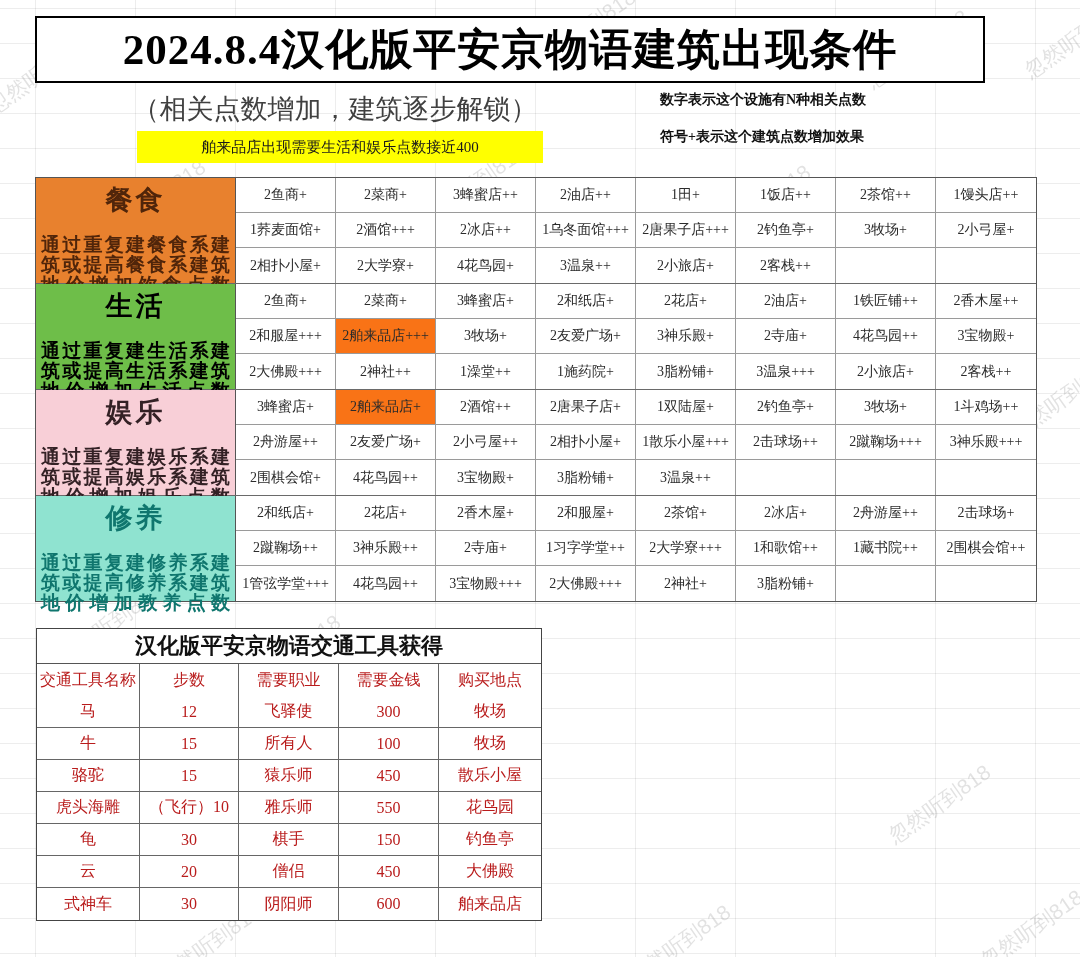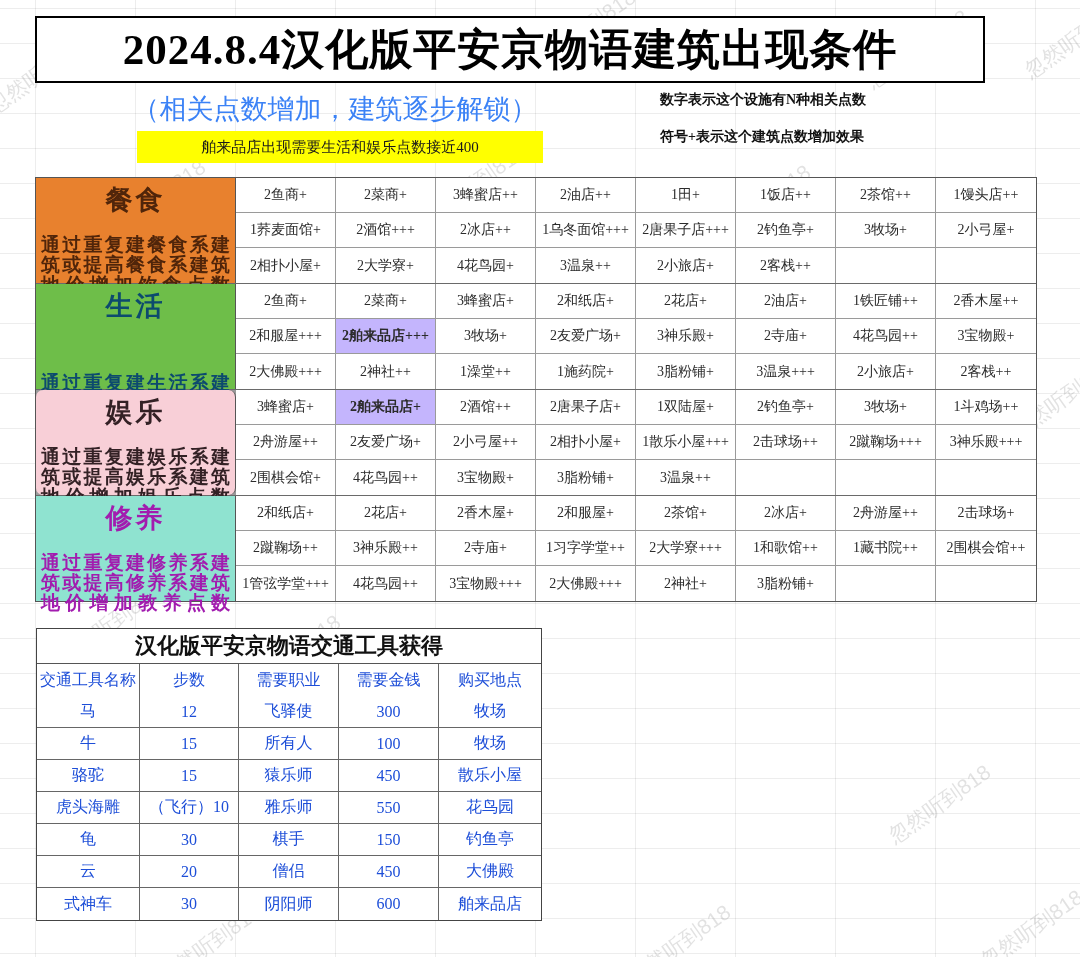--- a/index.html
+++ b/index.html
@@ -27,21 +27,21 @@
   }
   .title-box {
     position:absolute; left:35px; top:16px; width:950px; height:67px;
     border:2px solid #000; background:#fff;
     display:flex; align-items:center; justify-content:center;
     font-size:43px; font-weight:bold; color:#000; letter-spacing:1px;
   }
   .subtitle {
     position:absolute; left:100px; top:86px; width:470px; height:46px;
     display:flex; align-items:center; justify-content:center;
-    font-size:27px; color:#3b82f6;
+    font-size:27px; color:#404040;
   }
   .notes { position:absolute; left:660px; top:81px; width:300px; }
   .note-line {
     height:37px; display:flex; align-items:center;
     font-size:14px; font-weight:bold; color:#111;
   }
   .banner {
     position:absolute; left:137px; top:131px; width:406px; height:32px;
     display:flex; align-items:center; justify-content:center;
     font-size:15px; color:#1a1a1a;
@@ -68,37 +68,37 @@
   .cat-cells {
     display:grid; grid-template-columns:repeat(8,100px); grid-auto-rows:35px;
   }
   .cell {
     background:#fff; border-right:1px solid #9a9a9a; border-bottom:1px solid #9a9a9a;
     display:flex; align-items:center; justify-content:center;
     font-size:14px; color:#2b2b2b; white-space:nowrap; overflow:hidden;
   }
   .cat-cells .cell:nth-child(8n) { border-right:none; }
   .cat-cells .cell:nth-child(n+17) { border-bottom:none; }
-  .cell.hl { background:#c4b5fd;font-weight:bold; }
+  .cell.hl { background:#f97316; }
   
   #transport {
     position:absolute; left:36px; top:628px; border:1px solid #444; background:#fff;
   }
   .tt-title {
     width:504px; height:35px; border-bottom:1px solid #555;
     display:flex; align-items:center; justify-content:center;
     font-size:22px; font-weight:bold; color:#111;
   }
   .tt-grid {
     display:grid; grid-template-columns:103px 99px 100px 100px 102px; grid-auto-rows:32px;
   }
   .tt-cell {
     background:#fff; border-right:1px solid #666; border-bottom:1px solid #666;
     display:flex; align-items:center; justify-content:center;
-    font-size:16px; color:#1d4ed8; white-space:nowrap;
+    font-size:16px; color:#b91c1c; white-space:nowrap;
   }
   .tt-grid .tt-cell:nth-child(5n) { border-right:none; }
   .tt-grid .tt-cell:nth-last-child(-n+5) { border-bottom:none; }
   .tt-cell.hdr { height:34px; }
 </style>
 </head>
 <body>
 
 <div class="grid-bg"></div>
 <div>
@@ -157,21 +157,21 @@
         <div class="cell">2大学寮+</div>
         <div class="cell">4花鸟园+</div>
         <div class="cell">3温泉++</div>
         <div class="cell">2小旅店+</div>
         <div class="cell">2客栈++</div>
         <div class="cell"></div>
         <div class="cell"></div>
       </div>
     </div>
     <div class="cat-row">
-      <div class="cat-head" style="background: rgb(110, 190, 73); color: #0c4a6e; gap: 32px;">
+      <div class="cat-head" style="background: rgb(110, 190, 73); color: #000000;">
         <div class="cat-name">生活</div>
         <div class="cat-desc">通过重复建生活系建筑或提高生活系建筑地价增加生活点数</div>
       </div>
       <div class="cat-cells">
         <div class="cell">2鱼商+</div>
         <div class="cell">2菜商+</div>
         <div class="cell">3蜂蜜店+</div>
         <div class="cell">2和纸店+</div>
         <div class="cell">2花店+</div>
         <div class="cell">2油店+</div>
@@ -189,21 +189,21 @@
         <div class="cell">2神社++</div>
         <div class="cell">1澡堂++</div>
         <div class="cell">1施药院+</div>
         <div class="cell">3脂粉铺+</div>
         <div class="cell">3温泉+++</div>
         <div class="cell">2小旅店+</div>
         <div class="cell">2客栈++</div>
       </div>
     </div>
     <div class="cat-row">
-      <div class="cat-head" style="background: rgb(248, 207, 215); color: rgb(51, 33, 37); border-radius: 7px;">
+      <div class="cat-head" style="background: rgb(248, 207, 215); color: rgb(51, 33, 37);">
         <div class="cat-name">娱乐</div>
         <div class="cat-desc">通过重复建娱乐系建筑或提高娱乐系建筑地价增加娱乐点数</div>
       </div>
       <div class="cat-cells">
         <div class="cell">3蜂蜜店+</div>
         <div class="cell hl">2舶来品店+</div>
         <div class="cell">2酒馆++</div>
         <div class="cell">2唐果子店+</div>
         <div class="cell">1双陆屋+</div>
         <div class="cell">2钓鱼亭+</div>
@@ -221,21 +221,21 @@
         <div class="cell">4花鸟园++</div>
         <div class="cell">3宝物殿+</div>
         <div class="cell">3脂粉铺+</div>
         <div class="cell">3温泉++</div>
         <div class="cell"></div>
         <div class="cell"></div>
         <div class="cell"></div>
       </div>
     </div>
     <div class="cat-row">
-      <div class="cat-head" style="background: rgb(143, 227, 208); color: #a21caf;">
+      <div class="cat-head" style="background: rgb(143, 227, 208); color: #0f766e;">
         <div class="cat-name">修养</div>
         <div class="cat-desc">通过重复建修养系建筑或提高修养系建筑地价增加教养点数</div>
       </div>
       <div class="cat-cells">
         <div class="cell">2和纸店+</div>
         <div class="cell">2花店+</div>
         <div class="cell">2香木屋+</div>
         <div class="cell">2和服屋+</div>
         <div class="cell">2茶馆+</div>
         <div class="cell">2冰店+</div>

